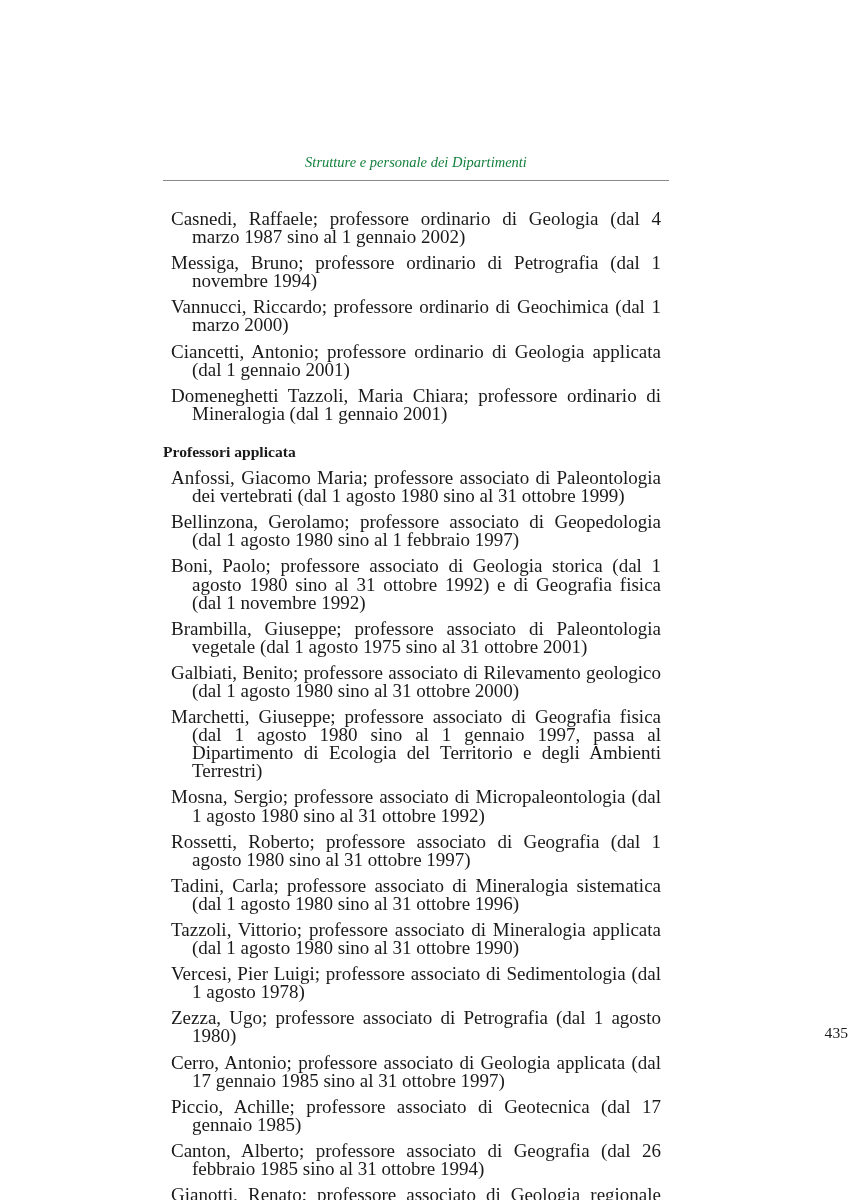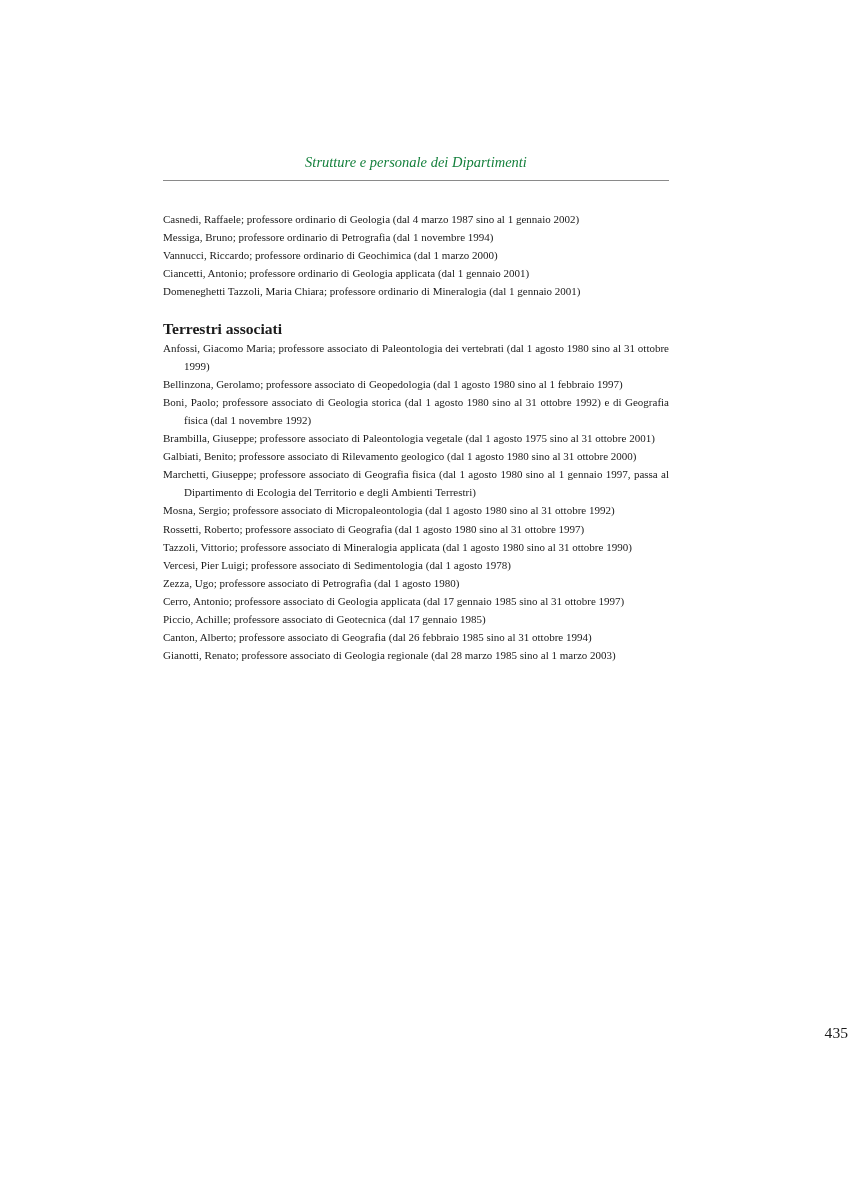--- a/index.html
+++ b/index.html
@@ -9,22 +9,22 @@
     overflow: hidden;
   }
   .page { position: absolute; left: 163px; top: 152px; width: 506px; }
   .running-head {
     text-align: center; font-style: italic; font-size: 14.5px; line-height: 20px;
     color: #15803d; height: 22px;
   }
   .rule { height: 0; border-top: 1px solid #8a8a8a; margin-top: 6px; }
   .entries { margin-top: 29px; }
   .entry {
-    font-size: 11px; line-height: 18.1px; text-align: justify;
-    padding-left: 21px; text-indent: -21px; margin: 0; hyphens: manual;
+    font-size: 19px; line-height: 18.1px; text-align: justify;
+    padding-left: 21px; text-indent: -21px; margin: 8px; hyphens: manual;
   }
   .section-title {
     font-weight: bold; font-size: 15.6px; line-height: 18.1px; margin: 20px 0 0 0;
   }
   .folio {
     position: absolute; left: 0; width: 848px; top: 1024px; text-align: right;
     font-size: 15.6px; line-height: 18px; padding-left: 0;
   }
 </style>
 </head>
@@ -35,31 +35,32 @@
   <div class="rule"></div>
 
   <div class="entries">
     <p class="entry">Casnedi, Raffaele; professore ordinario di Geologia (dal 4 marzo 1987 sino al 1 gennaio 2002)</p>
     <p class="entry">Messiga, Bruno; professore ordinario di Petrografia (dal 1 novembre 1994)</p>
     <p class="entry">Vannucci, Riccardo; professore ordinario di Geochimica (dal 1 marzo 2000)</p>
     <p class="entry">Ciancetti, Antonio; professore ordinario di Geologia applicata (dal 1 gennaio 2001)</p>
     <p class="entry">Domeneghetti Tazzoli, Maria Chiara; professore ordinario di Mineralogia (dal 1 gennaio 2001)</p>
   </div>
 
-  <h2 class="section-title">Terrestri associati</h2>
+  <h2 class="section-title">Professori applicata</h2>
 
   <div class="entries-assoc">
     <p class="entry">Anfossi, Giacomo Maria; professore associato di Paleontologia dei vertebrati (dal 1 agosto 1980 sino al 31 ottobre 1999)</p>
     <p class="entry">Bellinzona, Gerolamo; professore associato di Geopedologia (dal 1 agosto 1980 sino al 1 febbraio 1997)</p>
     <p class="entry">Boni, Paolo; professore associato di Geologia storica (dal 1 agosto 1980 sino al 31 ottobre 1992) e di Geografia fisica (dal 1 novembre 1992)</p>
     <p class="entry">Brambilla, Giuseppe; professore associato di Paleontologia vegetale (dal 1 agosto 1975 sino al 31 ottobre 2001)</p>
     <p class="entry">Galbiati, Benito; professore associato di Rilevamento geologico (dal 1 agosto 1980 sino al 31 ottobre 2000)</p>
     <p class="entry">Marchetti, Giuseppe; professore associato di Geografia fisica (dal 1 agosto 1980 sino al 1 gennaio 1997, passa al Dipartimento di Ecologia del Territorio e de­gli Ambienti Terrestri)</p>
     <p class="entry">Mosna, Sergio; professore associato di Micropaleontologia (dal 1 agosto 1980 sino al 31 ottobre 1992)</p>
     <p class="entry">Rossetti, Roberto; professore associato di Geografia (dal 1 agosto 1980 sino al 31 ottobre 1997)</p>
+    <p class="entry">Tadini, Carla; professore associato di Mineralogia sistematica (dal 1 agosto 1980 sino al 31 ottobre 1996)</p>
     <p class="entry">Tazzoli, Vittorio; professore associato di Mineralogia applicata (dal 1 agosto 1980 sino al 31 ottobre 1990)</p>
     <p class="entry">Vercesi, Pier Luigi; professore associato di Sedimentologia (dal 1 agosto 1978)</p>
     <p class="entry">Zezza, Ugo; professore associato di Petrografia (dal 1 agosto 1980)</p>
     <p class="entry">Cerro, Antonio; professore associato di Geologia applicata (dal 17 gennaio 1985 sino al 31 ottobre 1997)</p>
     <p class="entry">Piccio, Achille; professore associato di Geotecnica (dal 17 gennaio 1985)</p>
     <p class="entry">Canton, Alberto; professore associato di Geografia (dal 26 febbraio 1985 sino al 31 ottobre 1994)</p>
     <p class="entry">Gianotti, Renato; professore associato di Geologia regionale (dal 28 marzo 1985 sino al 1 marzo 2003)</p>
   </div>
 </div>
 

